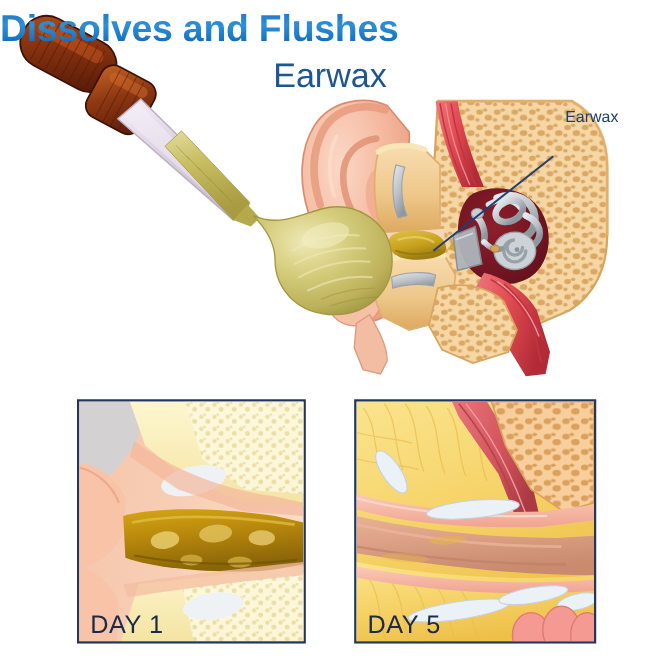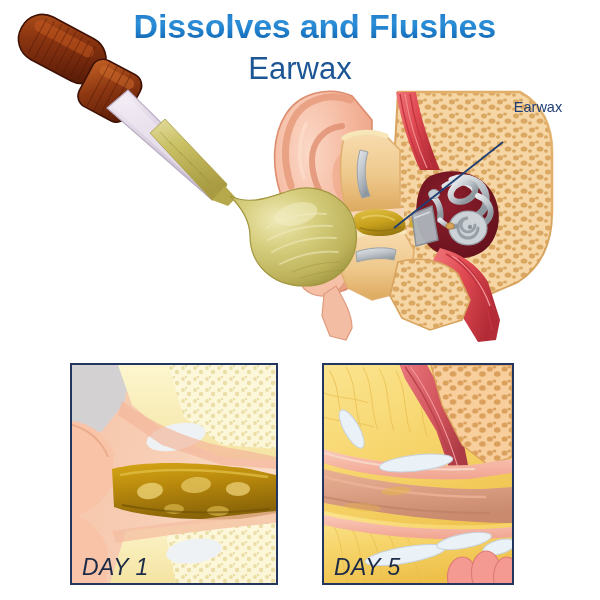--- a/index.html
+++ b/index.html
@@ -9,21 +9,21 @@
     background:#ffffff;
     font-family:"Liberation Sans", sans-serif;
     overflow:hidden;
     position:relative;
   }
   #stage{position:relative;width:600px;height:600px;background:#fff;overflow:hidden;}
 
   
   .headline{
     position:absolute;left:0;top:6px;width:496px;
-    text-align:right;
+    text-align:left;
     font-size:34px;font-weight:bold;letter-spacing:-0.2px;
     line-height:40px;
     background:linear-gradient(180deg,#1b6fc0 0%,#2d8fd8 42%,#1a79c6 70%,#17508f 100%);
     -webkit-background-clip:text;background-clip:text;
     color:transparent;-webkit-text-fill-color:transparent;
     white-space:nowrap;
   }
   .subhead{
     position:absolute;left:0;top:50px;width:600px;
     text-align:center;
@@ -47,28 +47,27 @@
 
   
   .panel{
     position:absolute;
     border:2px solid #22365f;
     box-sizing:border-box;
     overflow:hidden;
     background:#d9dde2;
   }
   #panel-day1{left:70px;top:363px;width:208px;height:222px;}
-  #panel-day5{left:322px;top:363px;width:192px;height:222px;}
+  #panel-day5{left:322px;top:363px;width:220px;height:222px;}
   .panel svg{display:block;width:100%;height:100%;}
   .panel-label{
     position:absolute;left:10px;bottom:2px;
     font-size:23px;font-weight:normal;color:#1b2a47;
     letter-spacing:0.5px;
     font-family:"Liberation Sans", sans-serif;
-    font-style:italic;
   }
 </style>
 </head>
 <body>
 
 <div id="stage">
 
   <div class="illus">
     <svg width="600" height="360" viewBox="0 0 600 360" xmlns="http://www.w3.org/2000/svg">
       <defs>

